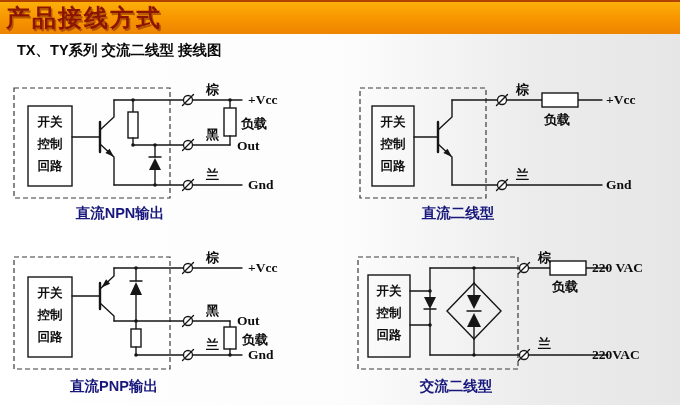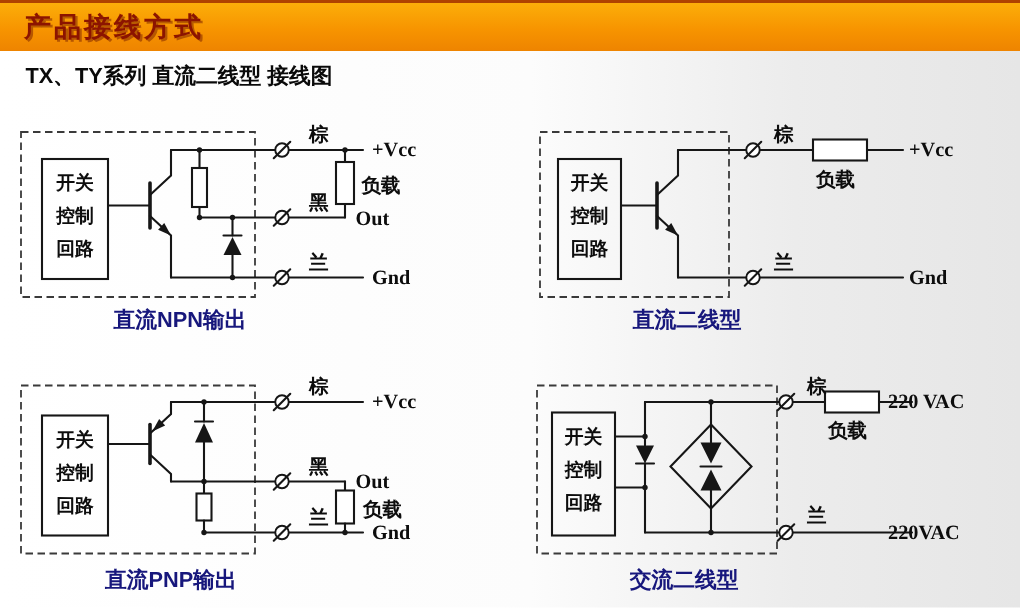--- a/index.html
+++ b/index.html
@@ -2,21 +2,21 @@
 <html><head>
 <meta charset="utf-8">
 <style>
   * { margin:0; padding:0; box-sizing:border-box; }
   html,body { width:680px; height:405px; font-family:"Liberation Sans",sans-serif; }
   .page { position:relative; width:680px; height:405px; overflow:hidden;
     background: linear-gradient(90deg,#ffffff 0%,#fcfcfc 52%,#ececec 78%,#e6e6e6 100%); }
   .header { position:absolute; left:0; top:0; width:680px; height:34px;
     background: linear-gradient(180deg,#fcae09 0%,#f79400 55%,#ee8400 100%);
     border-top:2px solid #b04300; display:flex; align-items:center; }
-  .header-title { font-size:18px; font-weight:700; color:#8c1400; padding-left:16px;
+  .header-title { font-size:24px; font-weight:700; color:#8c1400; padding-left:6px;
     letter-spacing:2px; text-shadow:1.5px 1.5px 0 rgba(130,40,0,0.55);font-family:Liberation Mono, monospace; }
   .subtitle { position:absolute; left:17px; top:41px; font-size:14.5px; font-weight:700; color:#0a0a0a; }
   svg.diagram { position:absolute; }
   #svg-npn { left:8px;   top:60px; }
   #svg-dc2 { left:352px; top:60px; }
   #svg-pnp { left:8px;   top:233px; }
   #svg-ac2 { left:352px; top:233px; }
   .wire { stroke:#161616; stroke-width:1.4; fill:none; stroke-linecap:round; }
   .thick { stroke-width:2.4; }
   .dashedbox { stroke:#3a3a3a; stroke-width:1.2; fill:none; stroke-dasharray:5 3; }
@@ -32,21 +32,21 @@
 </style>
 </head>
 <body>
 
 <div class="page">
 
   <div class="header">
     <span class="header-title">产品接线方式</span>
   </div>
 
-  <div class="subtitle">TX、TY系列 直流二线型 接线图</div>
+  <div class="subtitle">TX、TY系列 交流二线型 接线图</div>
 
   <svg id="svg-npn" class="diagram" width="310" height="168" viewBox="0 0 310 168">
     <rect class="dashedbox" x="6" y="28" width="156" height="110"></rect>
     <g>
       <rect class="solidbox" x="20" y="46" width="44" height="80"></rect>
       <text class="boxtext" x="42" y="66">开关</text>
       <text class="boxtext" x="42" y="88">控制</text>
       <text class="boxtext" x="42" y="110">回路</text>
     </g>
     <g>

